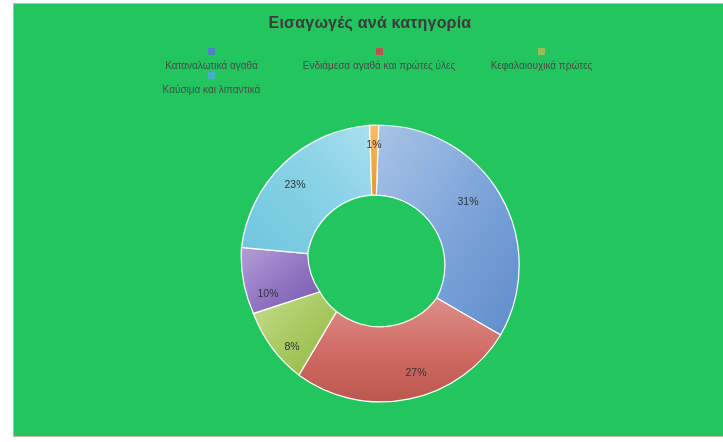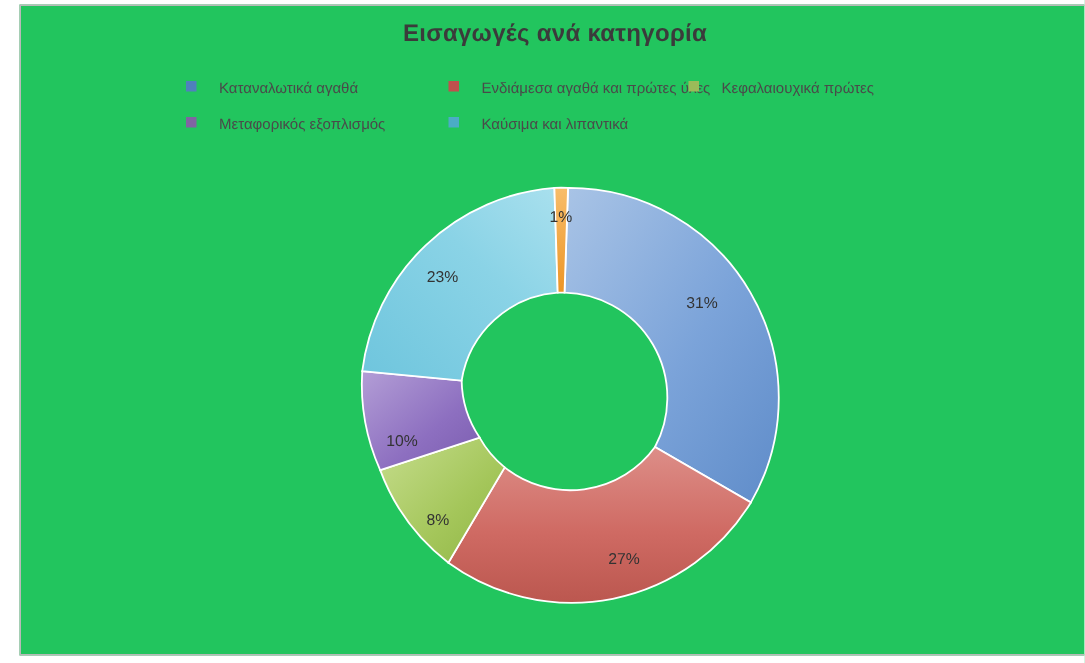--- a/index.html
+++ b/index.html
@@ -46,23 +46,24 @@
     width: 500px;
     display: grid;
     grid-template-columns: 175px 160px 165px;
     grid-auto-rows: 24px;
     align-items: center;
     font-size: 10px;
     color: #4a4a4a;
   }
   .legend-item {
     display: flex;
-    align-items: flex-start;
-    gap: 15px;
+    align-items: center;
+    gap: 5px;
     white-space: nowrap;
+    flex-direction: column;
   }
   .legend-swatch {
     width: 7px;
     height: 7px;
     flex: 0 0 auto;
   }
   .legend-label {
     font-size: 10px;
     line-height: 12px;
   }
@@ -97,24 +98,20 @@
         <span class="legend-swatch" style="background:#4f81bd"></span>
         <span class="legend-label">Καταναλωτικά αγαθά</span>
       </div>
       <div class="legend-item">
         <span class="legend-swatch" style="background:#c0504d"></span>
         <span class="legend-label">Ενδιάμεσα αγαθά και πρώτες ύλες</span>
       </div>
       <div class="legend-item">
         <span class="legend-swatch" style="background:#9bbb59"></span>
         <span class="legend-label">Κεφαλαιουχικά πρώτες</span>
-      </div>
-      <div class="legend-item">
-        <span class="legend-swatch" style="background:#8064a2"></span>
-        <span class="legend-label">Μεταφορικός εξοπλισμός</span>
       </div>
       <div class="legend-item">
         <span class="legend-swatch" style="background:#4bacc6"></span>
         <span class="legend-label">Καύσιμα και λιπαντικά</span>
       </div>
     </div>
 
     <div class="donut-wrap">
       <svg width="340" height="310" viewBox="0 0 340 310">
         <defs>

